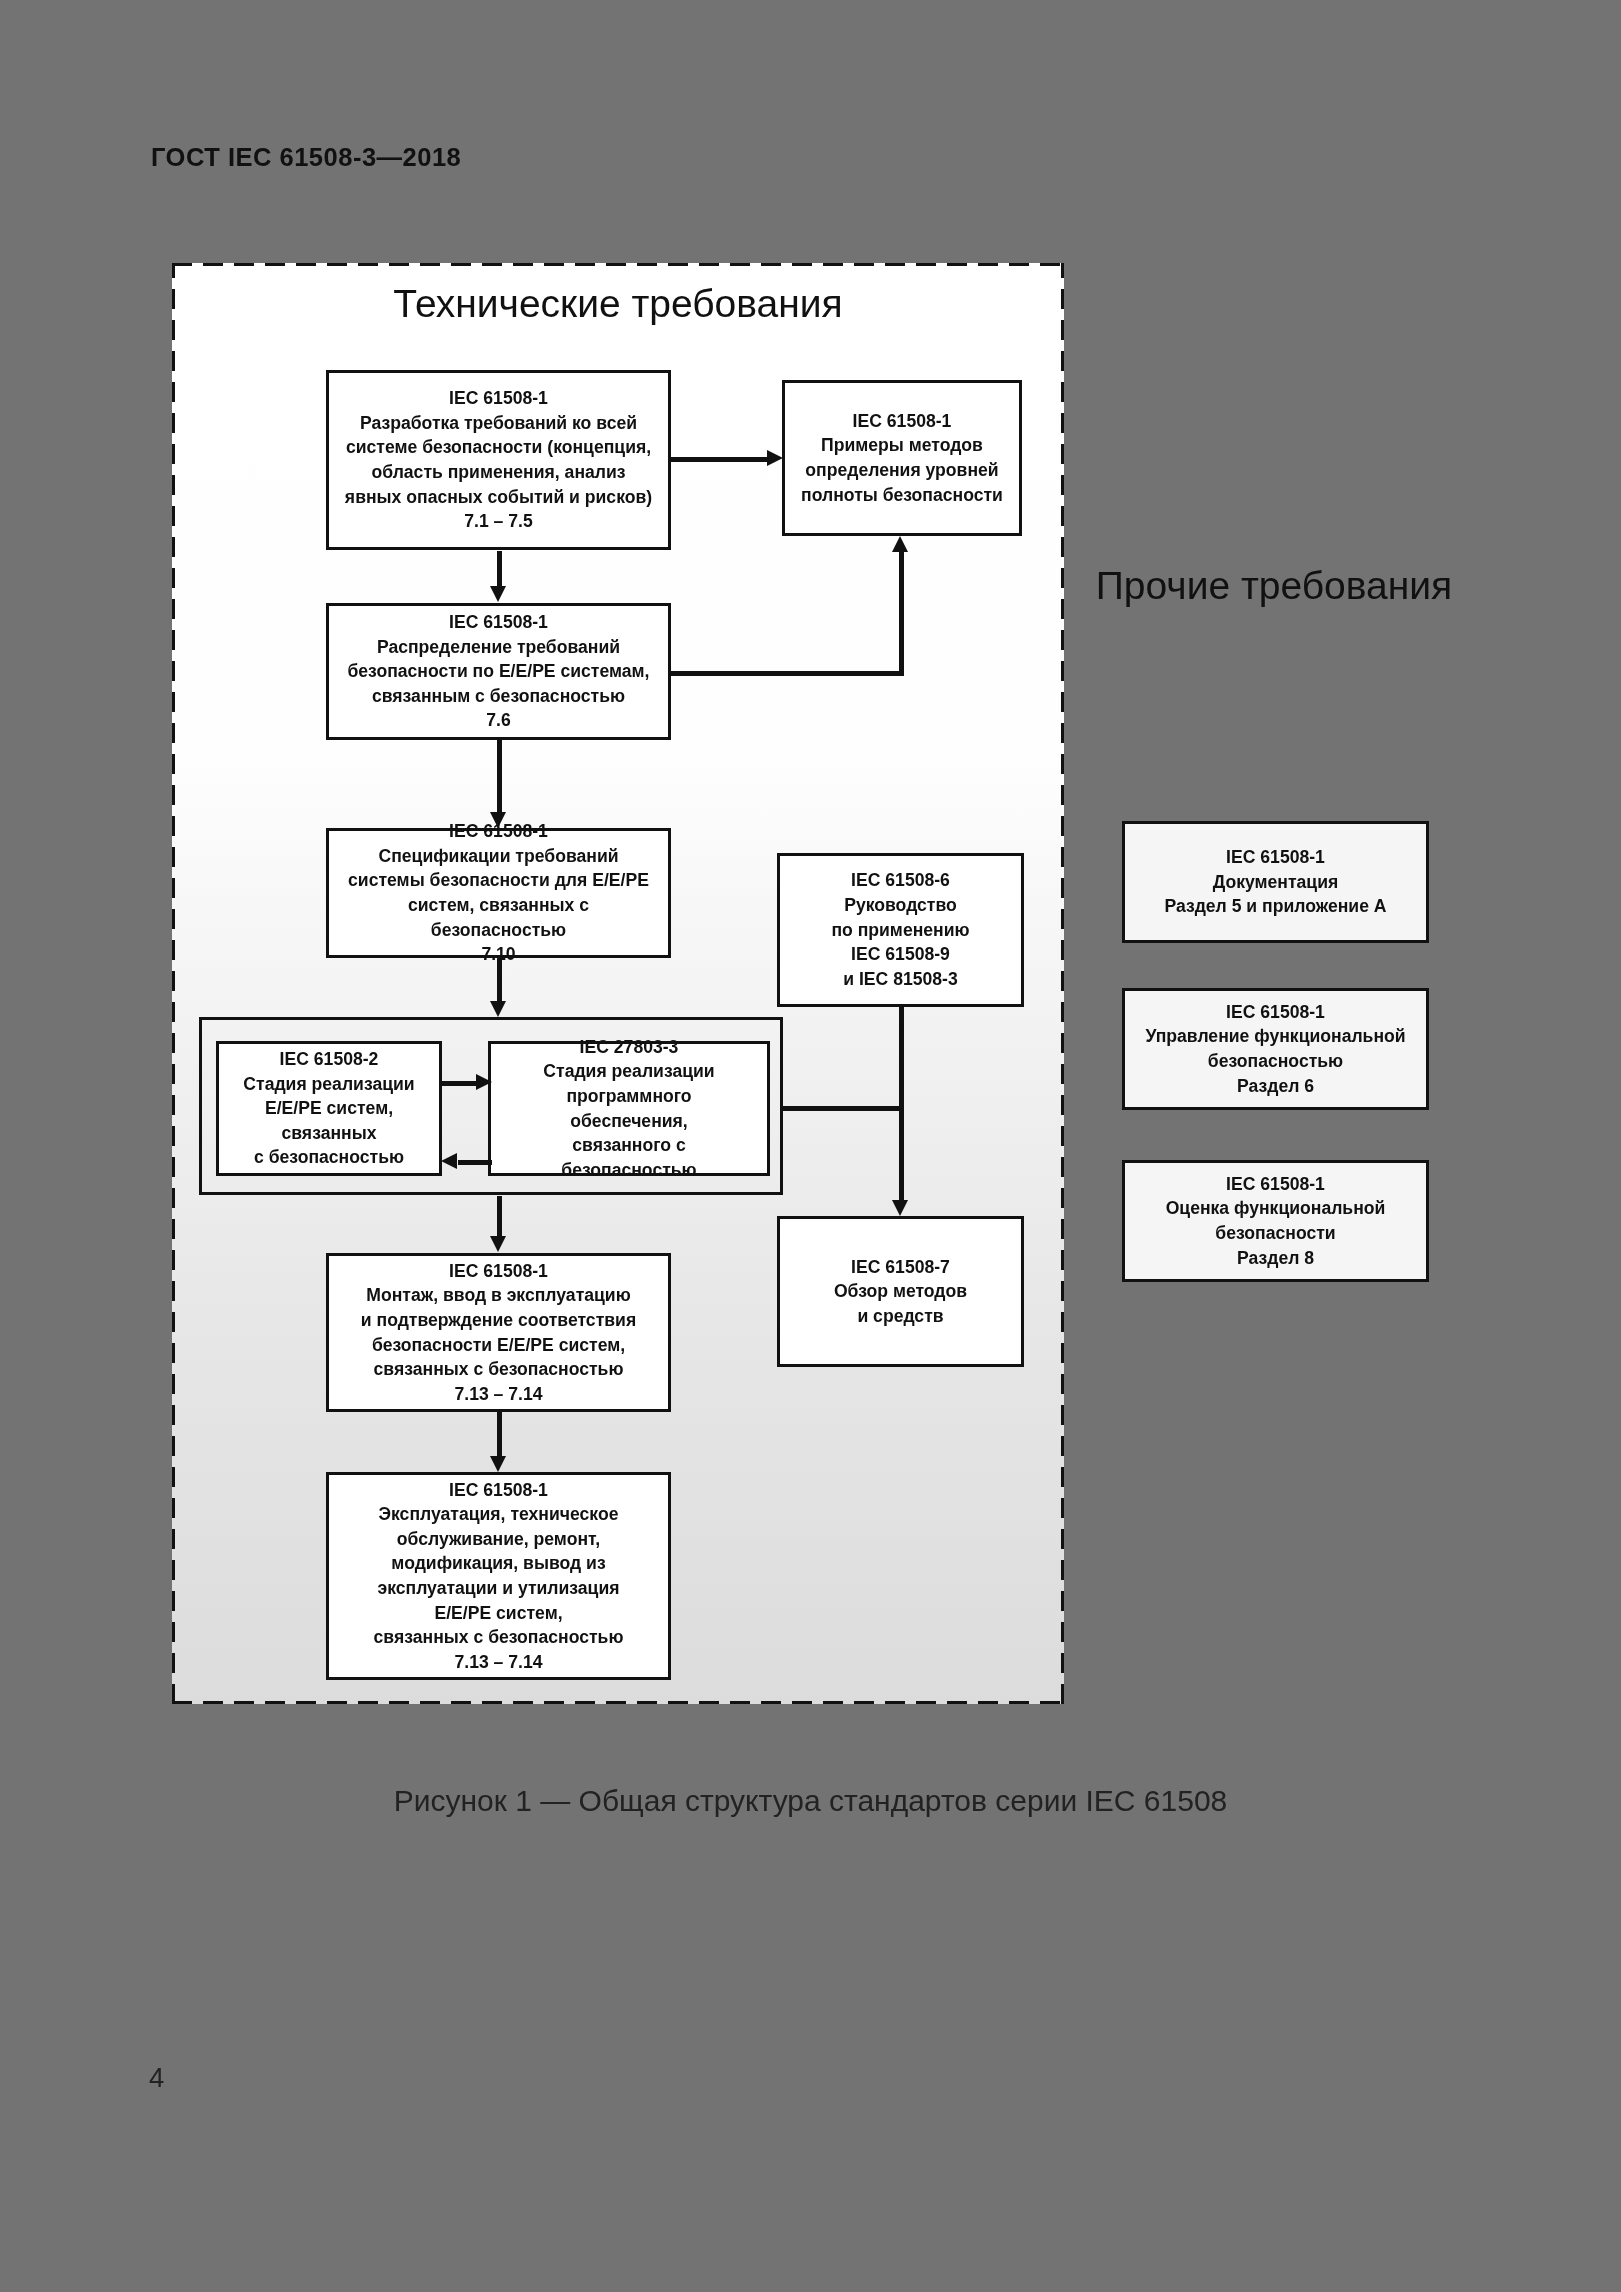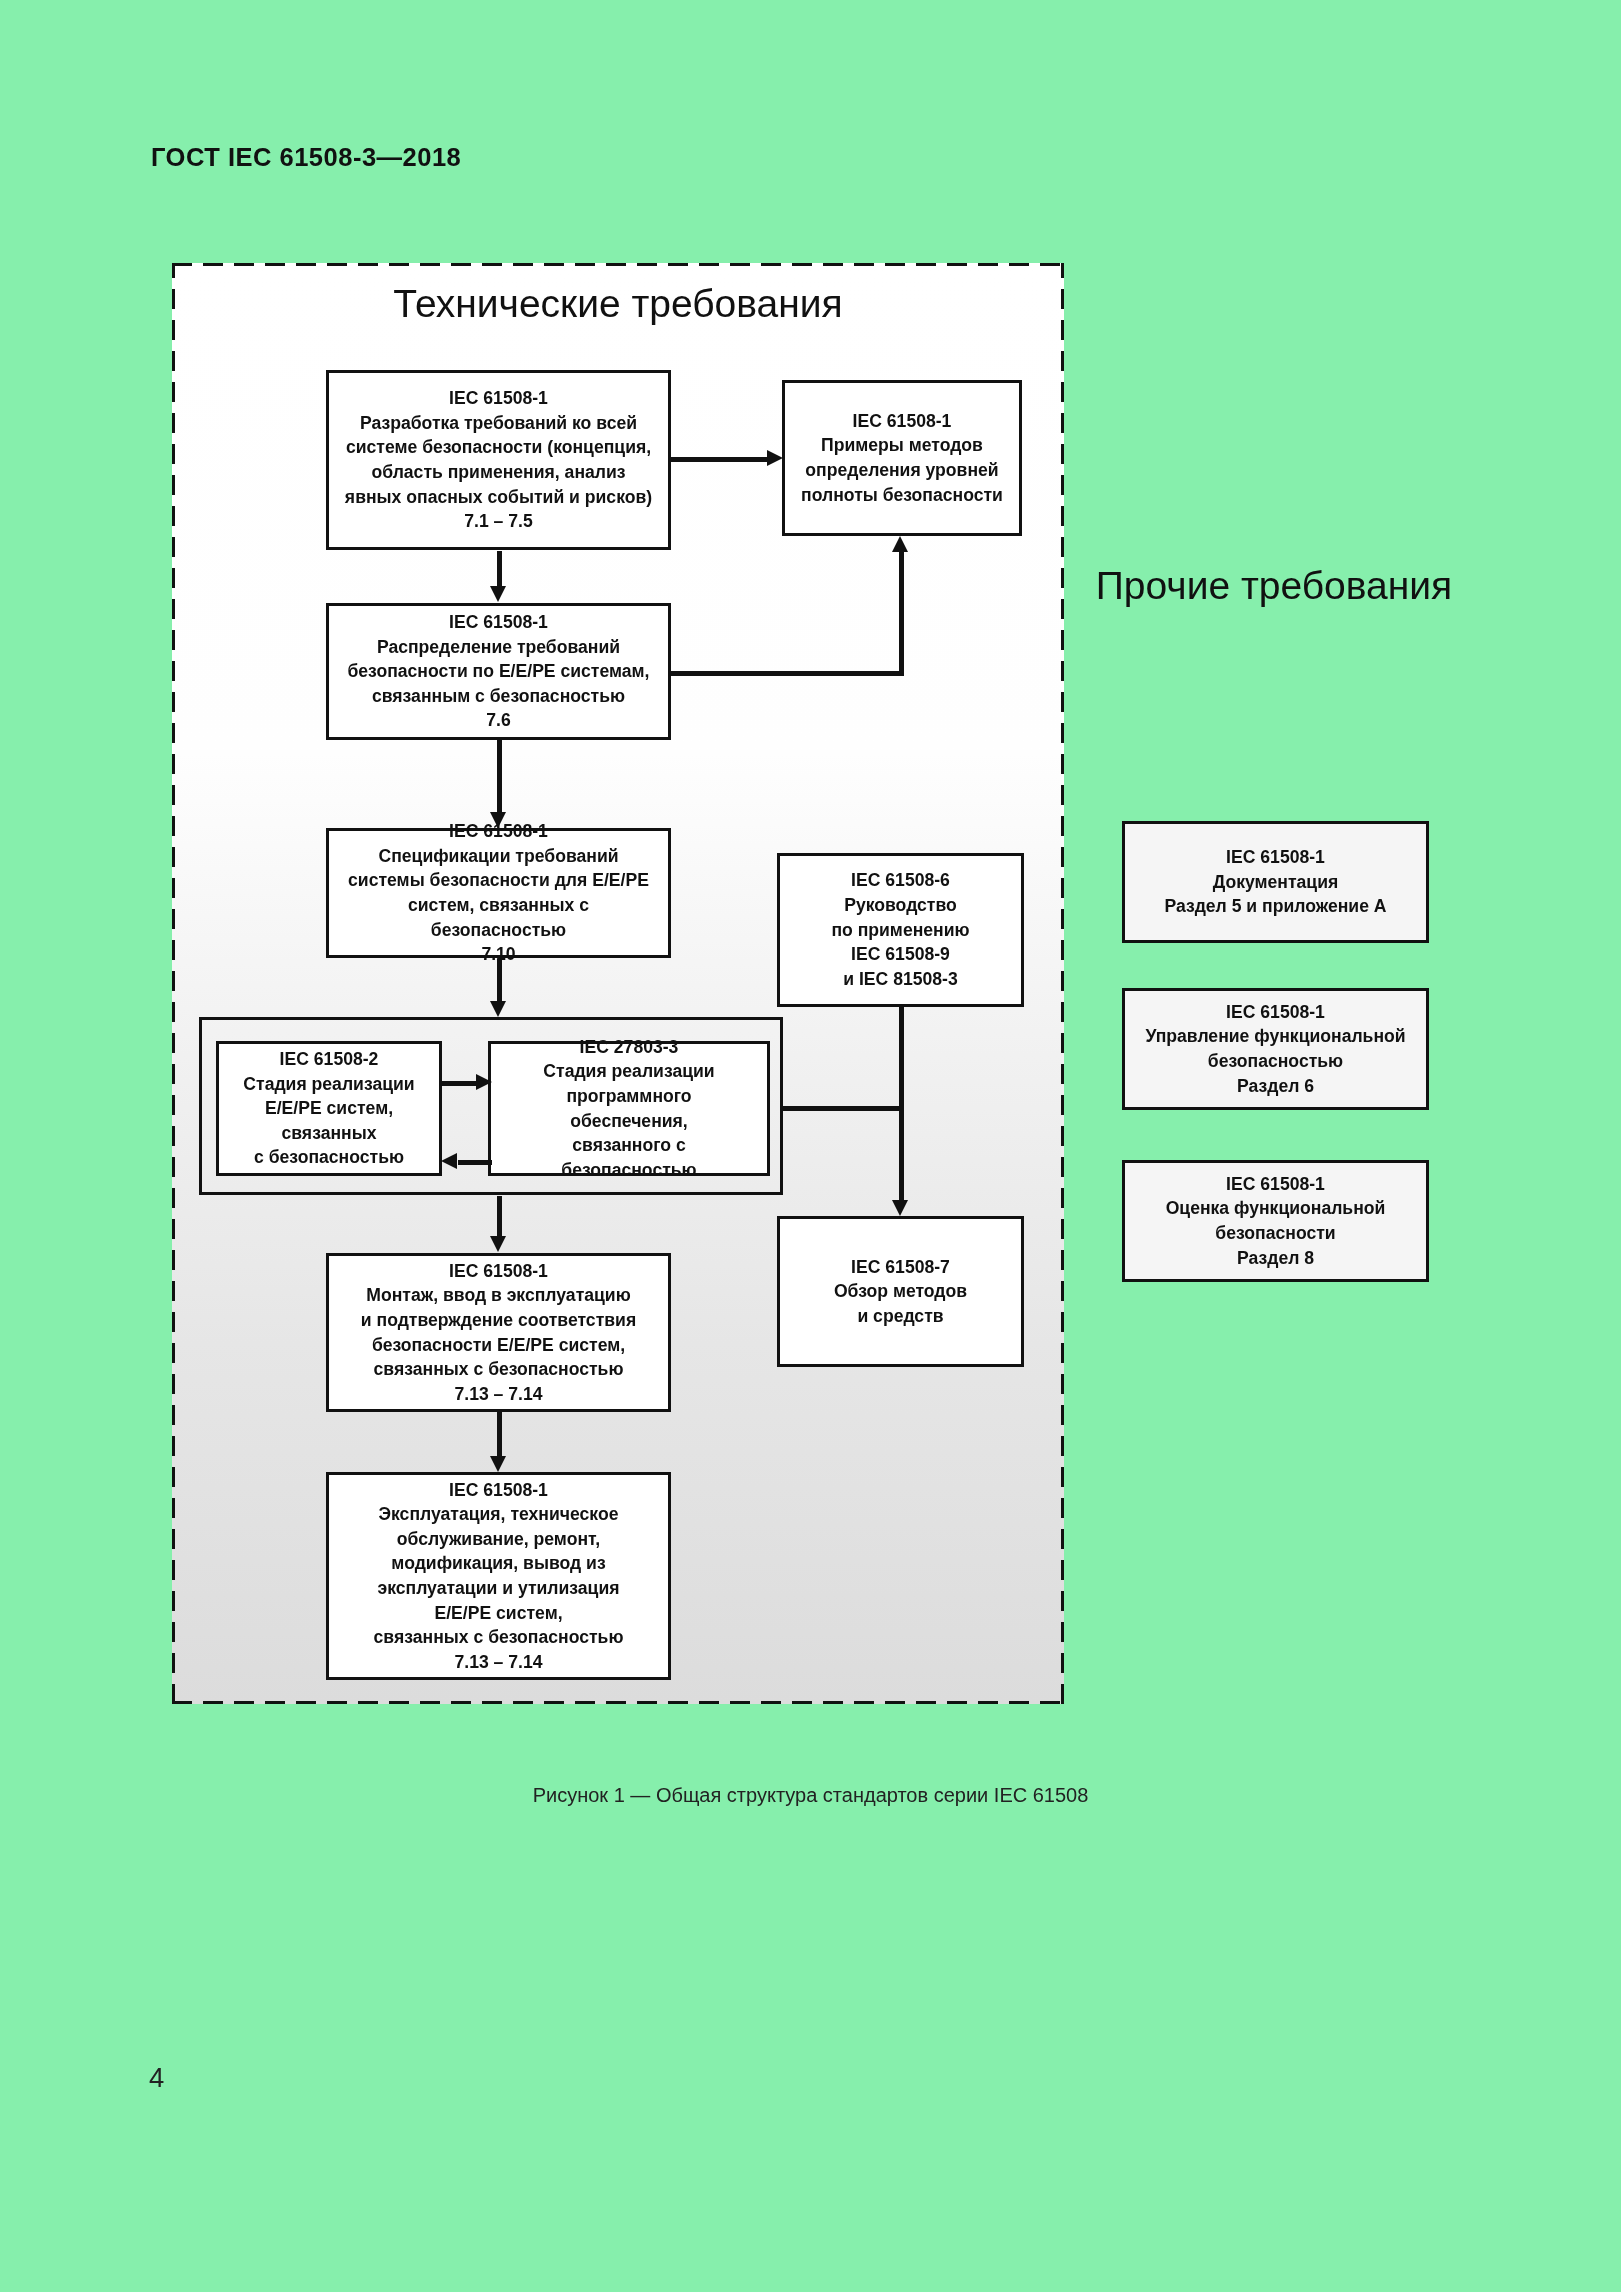--- a/index.html
+++ b/index.html
@@ -1,19 +1,19 @@
 <!DOCTYPE html>
 <html><head>
 <meta charset="utf-8">
 <style>
   html,body{margin:0;padding:0;background:#ffffff;}
   #page{
     position:relative;
     width:1621px;height:2293px;
-    background:#86efac;
+    background:#737373;
     font-family:"Liberation Sans", sans-serif;
     color:#111;
     overflow:hidden;
   }
   .abs{position:absolute;box-sizing:border-box;}
   .doc-header{
     left:151px;top:143px;
     font-size:25.5px;font-weight:bold;letter-spacing:0.5px;
   }
   
@@ -42,21 +42,21 @@
   .side{background:#f5f5f5;}
   .vline{position:absolute;width:4.9px;background:#111;}
   .hline{position:absolute;height:4.9px;background:#111;}
   .head{position:absolute;width:0;height:0;}
   .head-down{border-left:8.8px solid transparent;border-right:8.8px solid transparent;border-top:16.7px solid #111;}
   .head-up{border-left:8.8px solid transparent;border-right:8.8px solid transparent;border-bottom:16.7px solid #111;}
   .head-right{border-top:8.8px solid transparent;border-bottom:8.8px solid transparent;border-left:16.7px solid #111;}
   .head-left{border-top:8.8px solid transparent;border-bottom:8.8px solid transparent;border-right:16.7px solid #111;}
   .caption{
     left:0;top:1784px;width:1621px;
-    text-align:center;font-size:20px;font-weight:400;color:#222;
+    text-align:center;font-size:30px;font-weight:400;color:#222;
   }
   .page-num{left:149px;top:2062px;font-size:27.4px;color:#222;}
 </style>
 </head>
 <body>
 
 <div id="page">
 
   <div class="abs doc-header">ГОСТ IEC 61508-3—2018</div>
 

